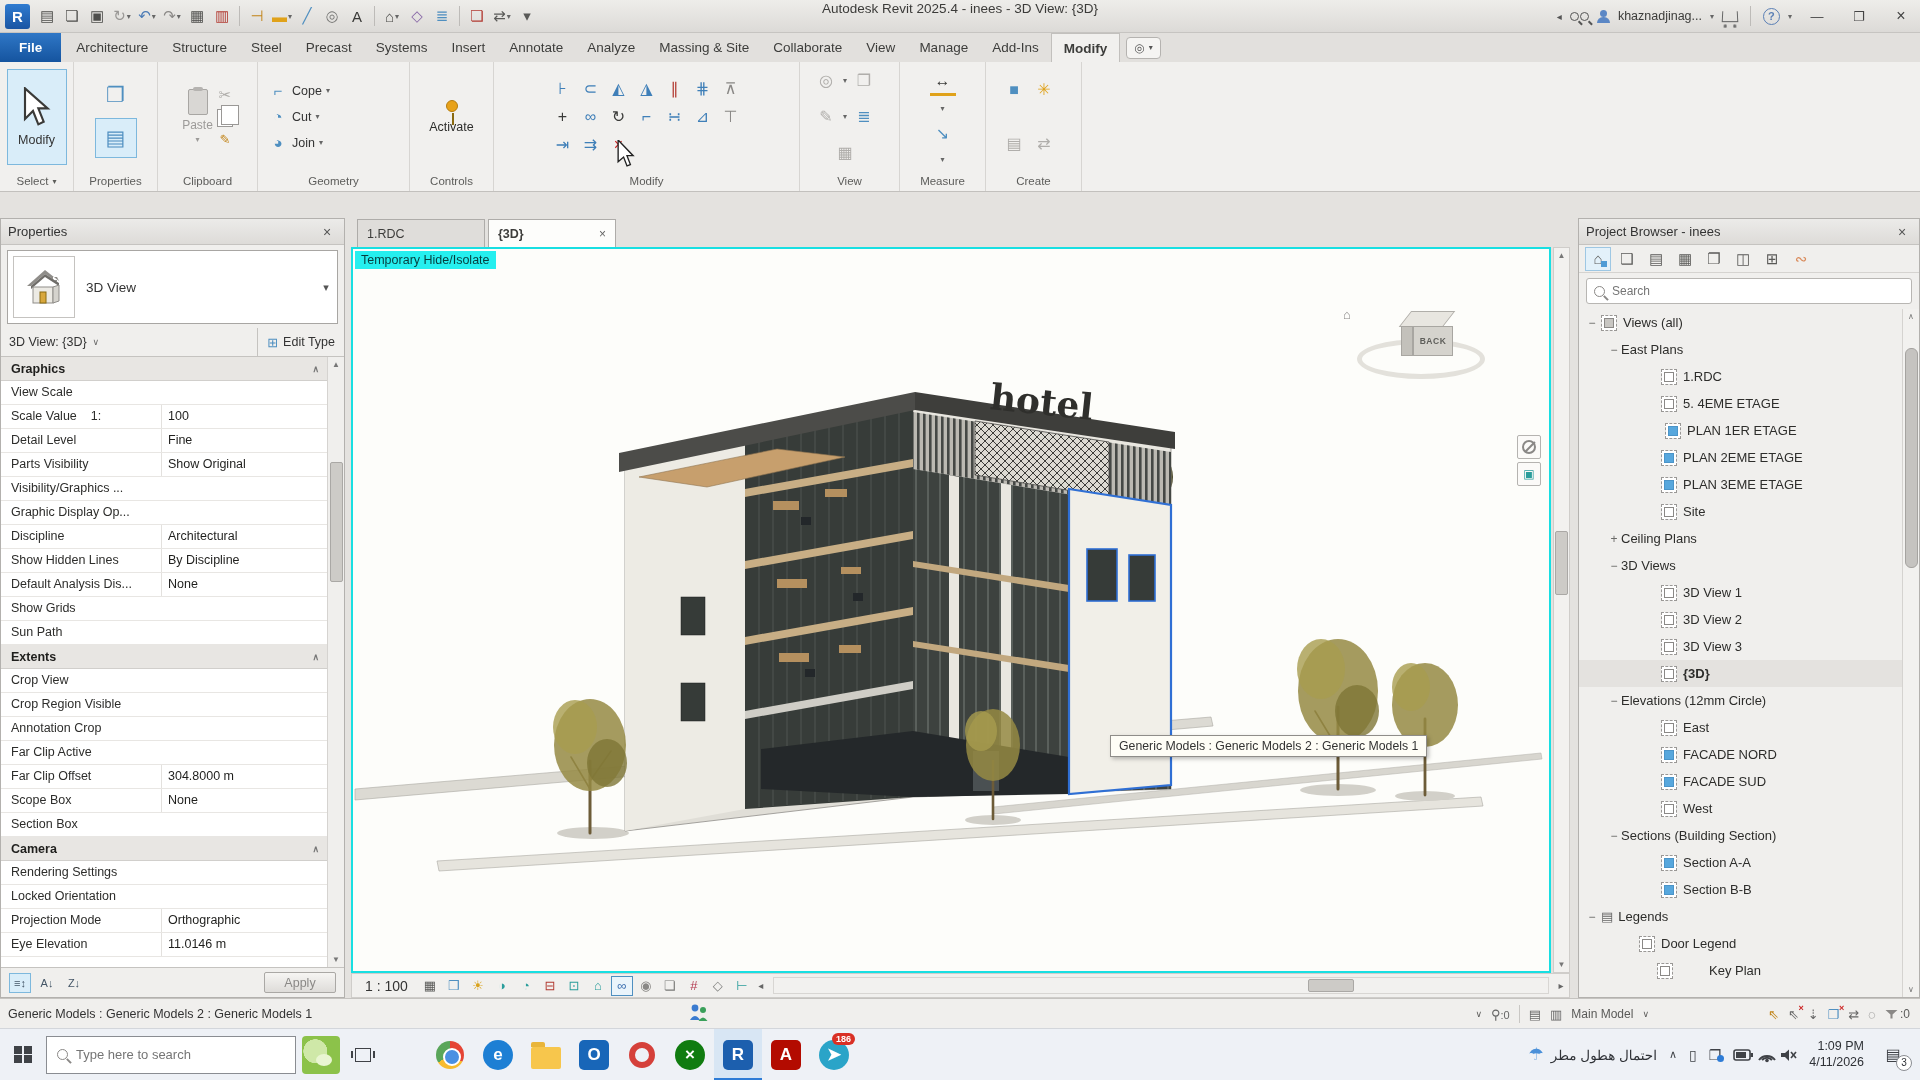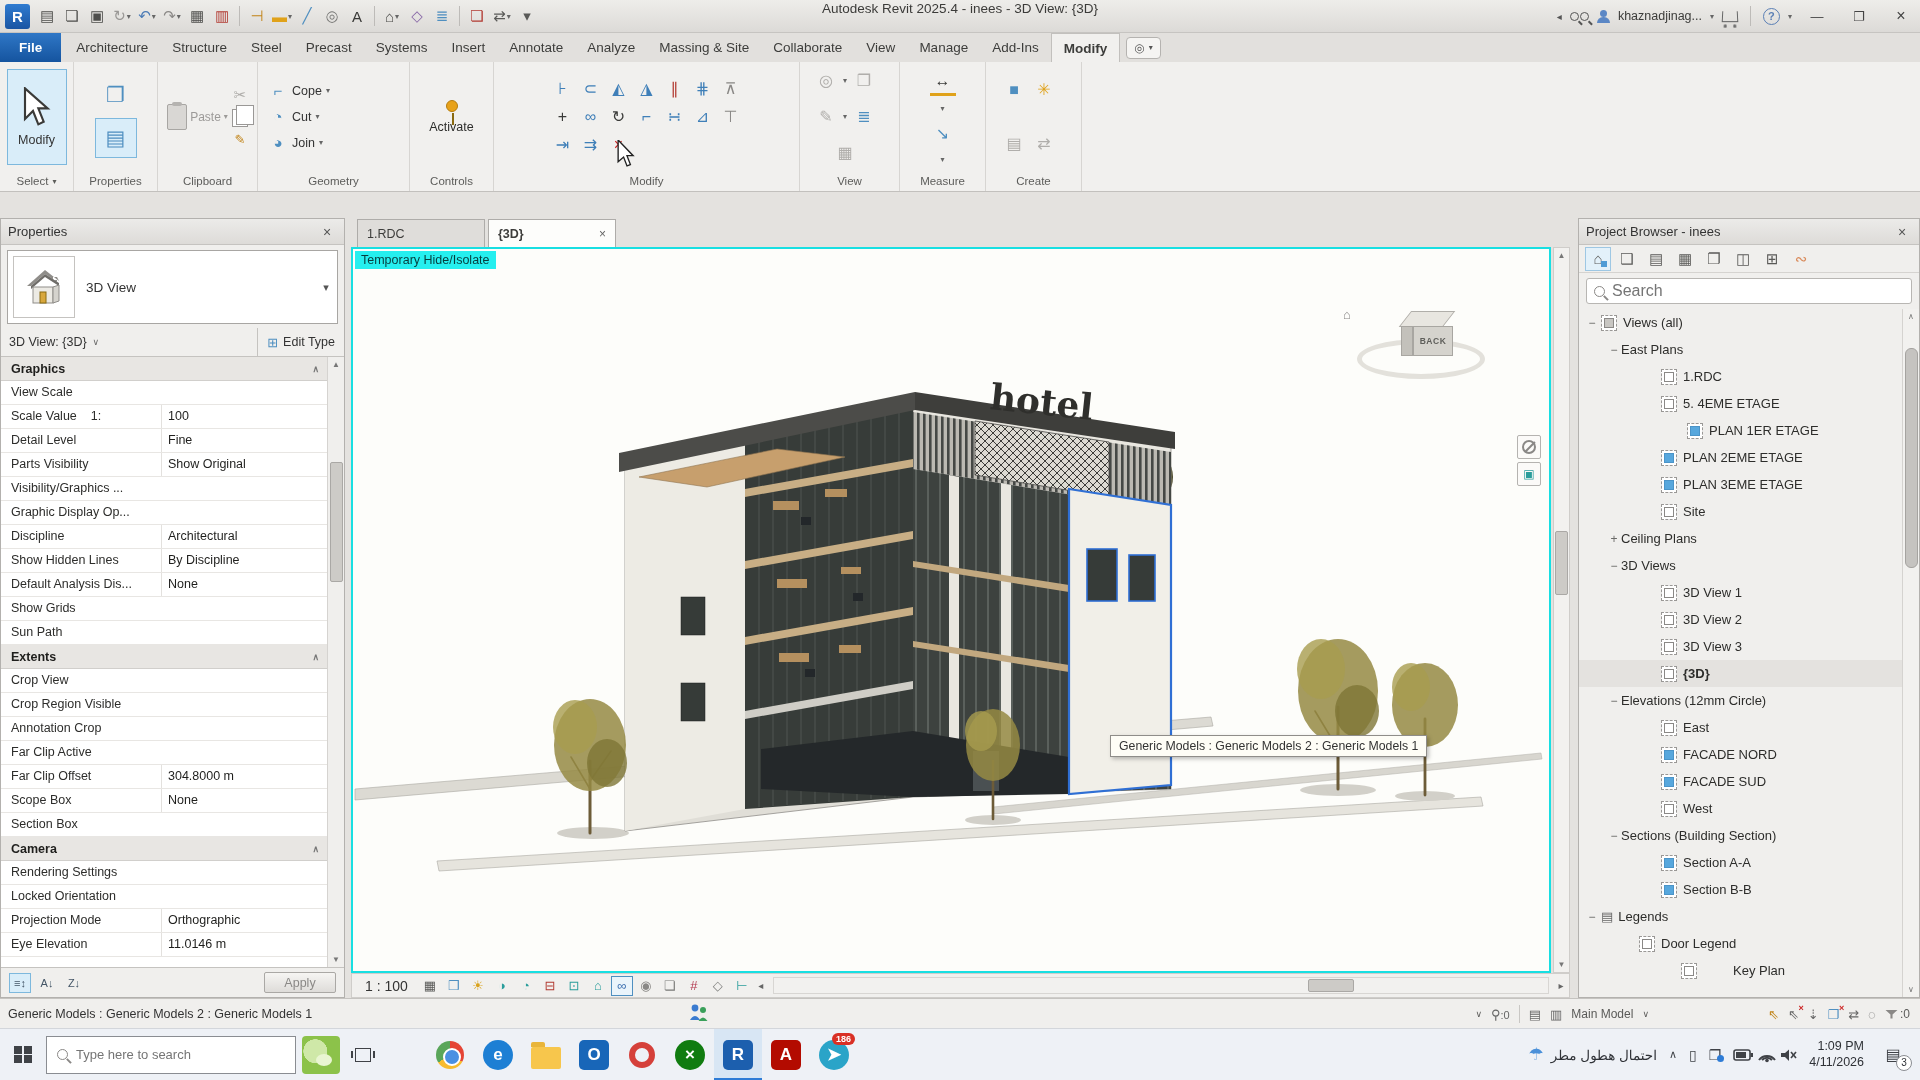--- a/index.html
+++ b/index.html
@@ -117,21 +117,21 @@
   .hscrolltrack .thumb{position:absolute;left:69%;top:1px;width:46px;height:13px;background:#cdcbc7;border:1px solid #aaa8a5;border-radius:2px}
   .harrow{font-size:10px;color:#666;width:16px;text-align:center}
 
   
   .browser{right:0;width:342px}
   .pbtools{height:28px;display:flex;align-items:center;gap:3px;padding:0 6px;border-bottom:1px solid #d5d3d0}
   .pbico{width:26px;height:24px;display:flex;align-items:center;justify-content:center;font-size:15px;color:#5a5a58;border:1px solid transparent;position:relative}
   .pbico.sel{border-color:#9ec7e3;background:#e3f1fa}
   .pbico .bluechip{position:absolute;right:3px;bottom:3px;width:6px;height:6px;background:#4f9bd5}
   .searchbox{margin:5px 7px;height:26px;border:1px solid #b8b6b3;background:#fff;border-radius:3px;display:flex;align-items:center;padding:0 7px;gap:7px}
-  .searchbox input{border:none;outline:none;flex:1;font-size:16px;font-family:"Liberation Sans",sans-serif;color:#333;background:transparent}
+  .searchbox input{border:none;outline:none;flex:1;font-size:12px;font-family:"Liberation Sans",sans-serif;color:#333;background:transparent}
   .mag{width:11px;height:11px;border:1.8px solid #8a8886;border-radius:50%;position:relative;flex:none}
   .mag::after{content:"";position:absolute;width:6px;height:1.8px;background:#8a8886;transform:rotate(45deg);left:8px;top:10px}
   .tree{flex:1;overflow:hidden;position:relative;background:#f0efed}
   .trow{height:27px;display:flex;align-items:center;font-size:13px;color:#2d2d2b;padding-right:20px;white-space:nowrap}
   .trow.sel{background:#e4e2df}
   .trow.sel .tlabel{font-weight:bold}
   .texp{width:14px;text-align:center;color:#6a6a68;font-size:12px;flex:none}
   .ti{width:16px;height:16px;border:1px dashed #9a9896;display:flex;align-items:center;justify-content:center;margin:0 6px 0 2px;flex:none;background:#fff}
   .ti i{display:block;width:10px;height:10px;border:1px solid #8a8886;background:#fff}
   .ti.blue i{background:#57a7dd;border-color:#4b94c8}
@@ -317,21 +317,21 @@
   <div class="rpanel" style="width:84px">
     <div class="pbody" style="flex-direction:column;gap:3px">
       <div class="stackbtn">❐</div>
       <div class="stackbtn sel">▤</div>
     </div>
     <div class="plabel">Properties</div>
   </div>
 
   <div class="rpanel" style="width:100px">
     <div class="pbody">
-      <div style="display:flex;flex-direction:row;align-items:center;gap:3px">
+      <div style="display:flex;flex-direction:column;align-items:center;gap:3px">
         <span class="clipboardicon"></span>
         <span class="dis" style="font-size:12px">Paste</span>
         <span class="dis" style="font-size:8px">▾</span>
       </div>
       <div style="display:flex;flex-direction:column;gap:5px;align-items:center">
         <span style="font-size:15px;color:#b0aeab">✂</span>
         <span class="copyico"></span>
         <span style="font-size:13px;color:#c2851a">✎</span>
       </div>
     </div>
@@ -808,21 +808,21 @@
           </span>
           <span class="tlabel">1.RDC</span>
         </div>
         <div class="trow" style="padding-left: 66px;">
           <span class="texp"></span>
           <span class="ti">
             <i></i>
           </span>
           <span class="tlabel">5. 4EME ETAGE</span>
         </div>
-        <div class="trow" style="padding-left: 92px;">
+        <div class="trow" style="padding-left: 70px;">
           <span class="texp"></span>
           <span class="ti blue">
             <i></i>
           </span>
           <span class="tlabel">PLAN 1ER ETAGE</span>
         </div>
         <div class="trow" style="padding-left: 66px;">
           <span class="texp"></span>
           <span class="ti blue">
             <i></i>
@@ -934,21 +934,21 @@
           <span class="caticon">▤</span>
           <span class="tlabel">Legends</span>
         </div>
         <div class="trow" style="padding-left: 44px;">
           <span class="texp"></span>
           <span class="ti">
             <i></i>
           </span>
           <span class="tlabel">Door Legend</span>
         </div>
-        <div class="trow" style="padding-left: 56px; gap: 30px;">
+        <div class="trow" style="padding-left: 32px; gap: 30px;">
           <span class="texp"></span>
           <span class="ti">
             <i></i>
           </span>
           <span class="tlabel">Key Plan</span>
         </div>
         <div class="treescroll">
           <span class="scrollarrow">∧</span>
           <div class="thumb"></div>
           <span class="scrollarrow down" style="margin-top:auto">∨</span>

